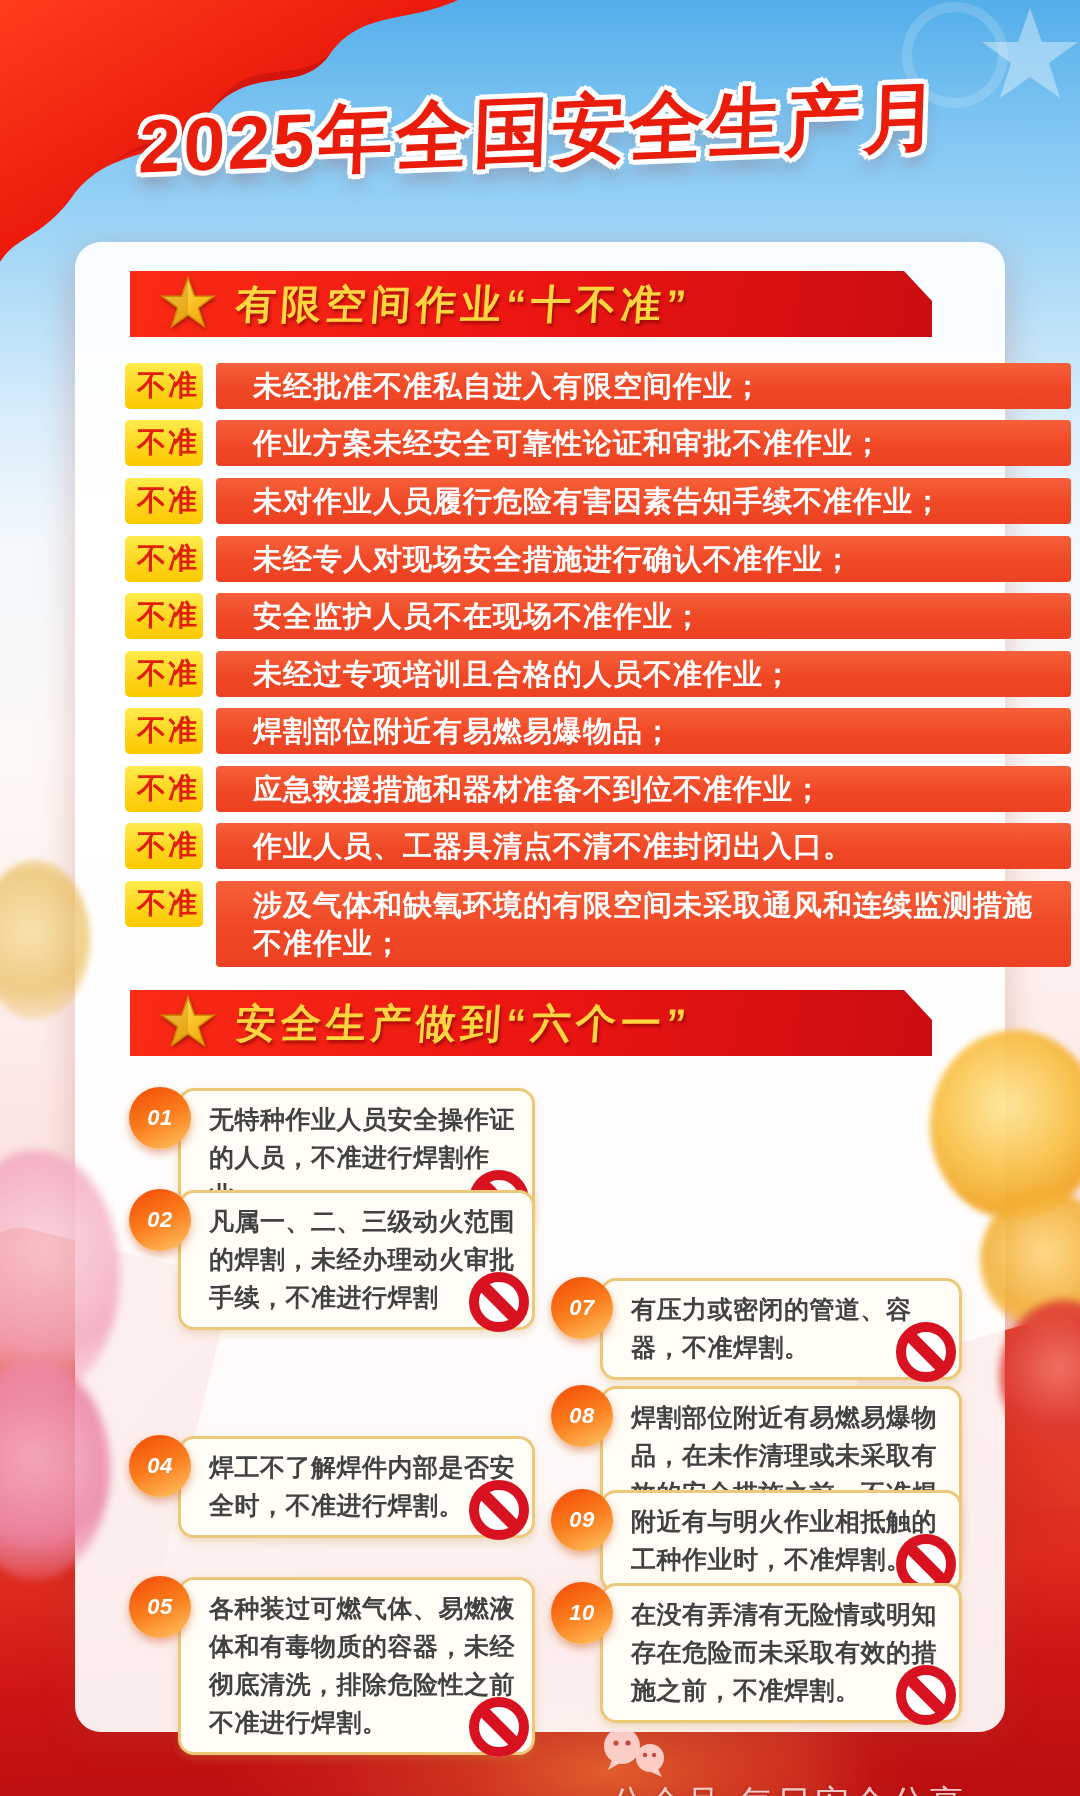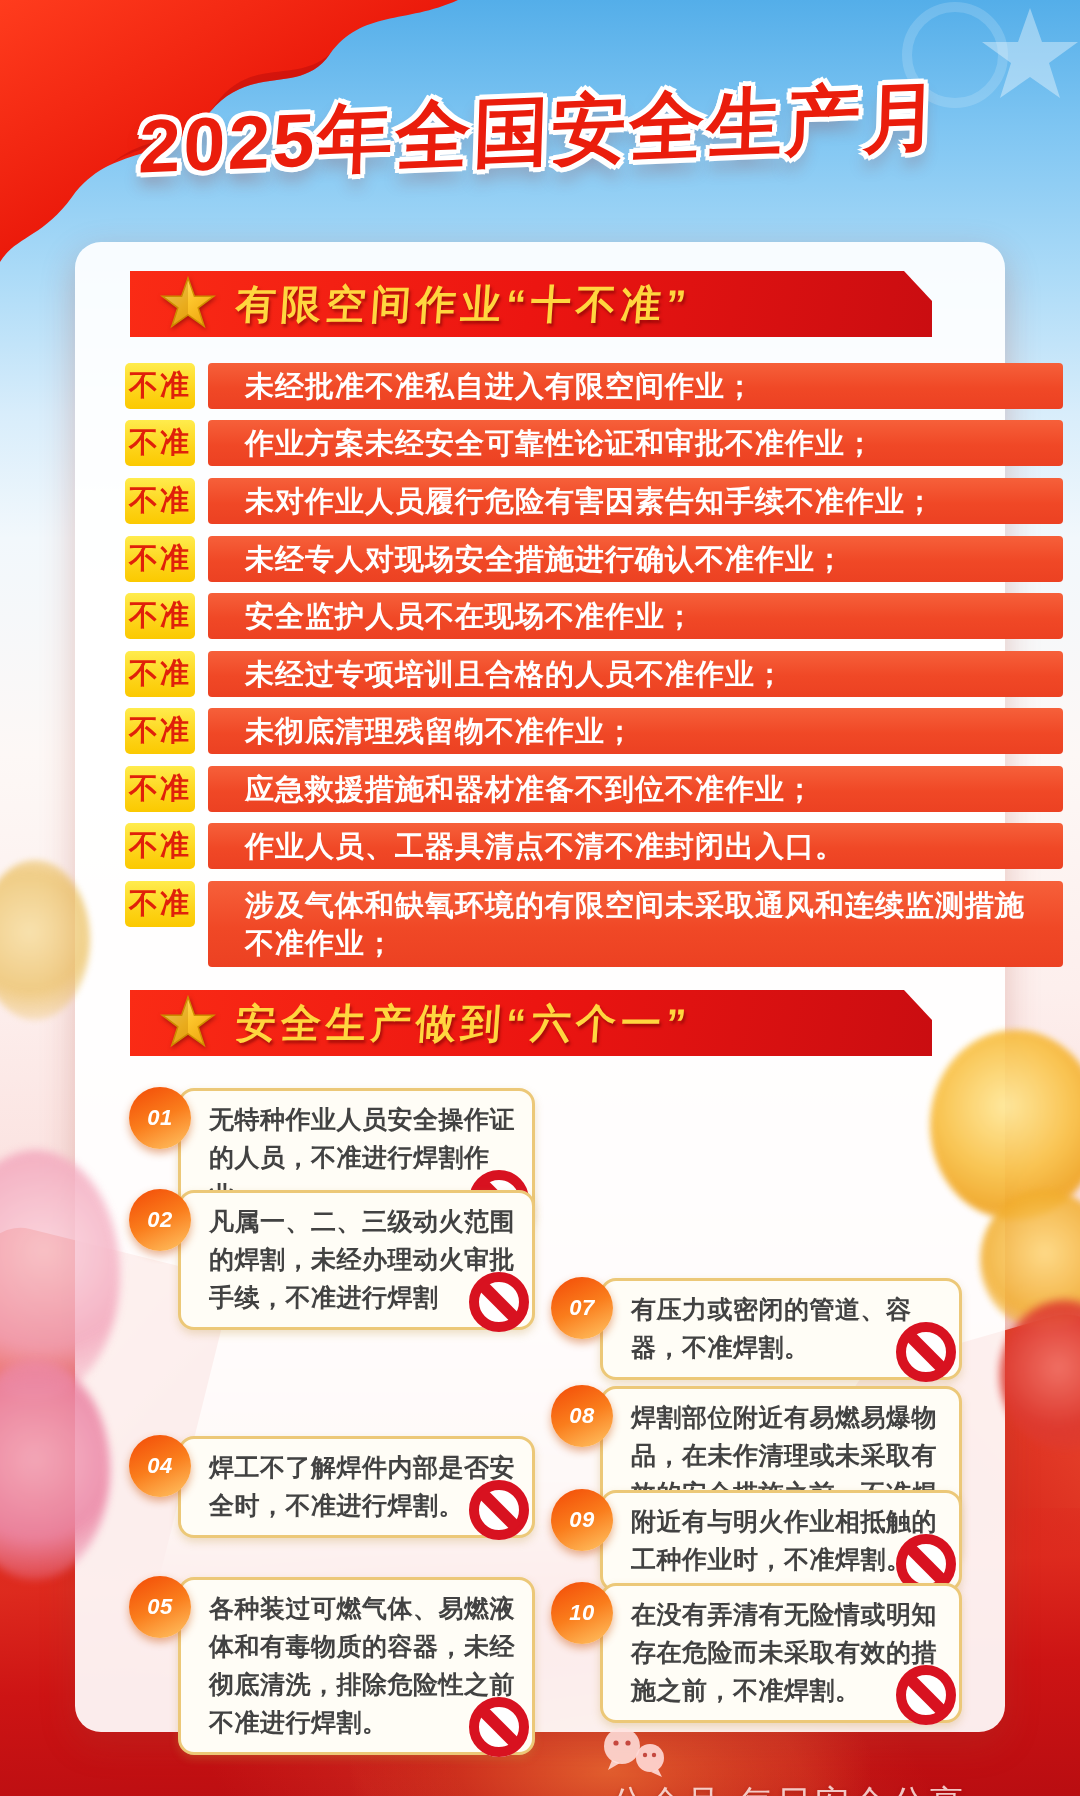--- a/index.html
+++ b/index.html
@@ -64,21 +64,21 @@
     transform:skewX(-4deg);text-shadow:2px 3px 3px rgba(110,0,0,.55);white-space:nowrap;
   }
   .star-ic{margin-right:20px;flex:0 0 auto;filter:drop-shadow(1px 2px 2px rgba(90,0,0,.5));}
   
   .rule-row{position:absolute;left:50px;display:flex;height:46px;}
   .rule-row.tall{height:86px;}
   .badge{
     flex:0 0 70px;height:46px;border-radius:5px;
     background:linear-gradient(180deg,#ffec4d 0%,#fdd41a 60%,#fbc900 100%);
     color:#e0200a;font-size:29px;font-weight:bold;letter-spacing:2px;
-    display:flex;align-items:center;justify-content:center;
+    display:flex;align-items:center;justify-content:center;padding-left:8px;
   }
   .bar{
     margin-left:13px;width:855px;border-radius:4px;box-sizing:border-box;
     background:linear-gradient(180deg,#f6603a 0%,#f04826 55%,#ec4122 100%);
     color:#fff;font-size:29px;font-weight:bold;letter-spacing:1px;line-height:38px;
     display:flex;align-items:center;padding:2px 18px 2px 37px;
   }
   
   .item-box{
     position:absolute;box-sizing:border-box;border:3px solid #ecc878;border-radius:16px;
@@ -167,21 +167,21 @@
     <div class="rule-row" style="top:351px">
       <div class="badge">不准</div>
       <div class="bar">安全监护人员不在现场不准作业；</div>
     </div>
     <div class="rule-row" style="top:409px">
       <div class="badge">不准</div>
       <div class="bar">未经过专项培训且合格的人员不准作业；</div>
     </div>
     <div class="rule-row" style="top:466px">
       <div class="badge">不准</div>
-      <div class="bar">未彻底清理残留物不准作业；</div>
+      <div class="bar">焊割部位附近有易燃易爆物品；</div>
     </div>
     <div class="rule-row" style="top:524px">
       <div class="badge">不准</div>
       <div class="bar">应急救援措施和器材准备不到位不准作业；</div>
     </div>
     <div class="rule-row" style="top:581px">
       <div class="badge">不准</div>
       <div class="bar">作业人员、工器具清点不清不准封闭出入口。</div>
     </div>
     <div class="rule-row tall" style="top:639px">

